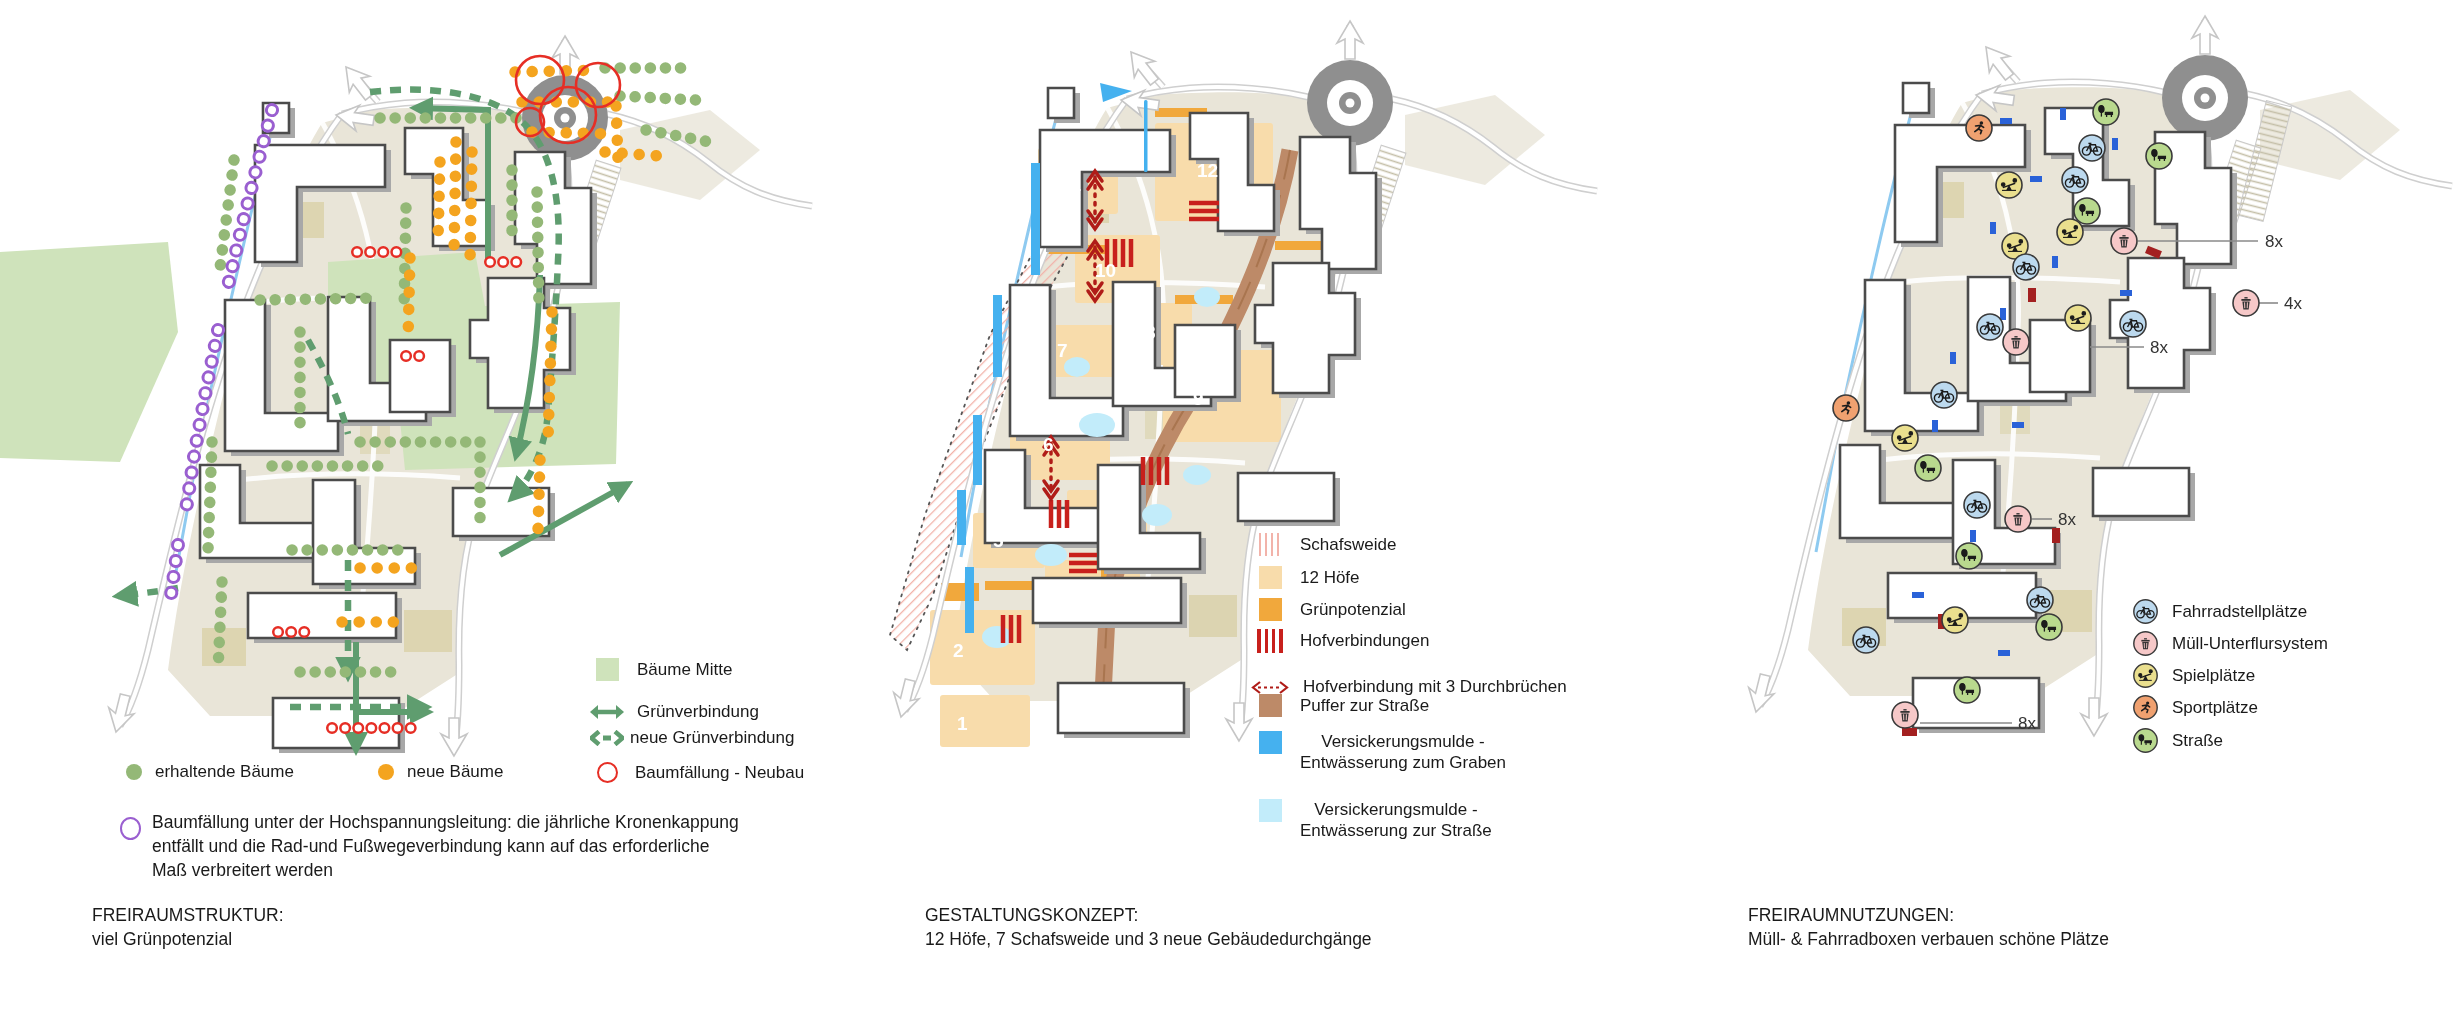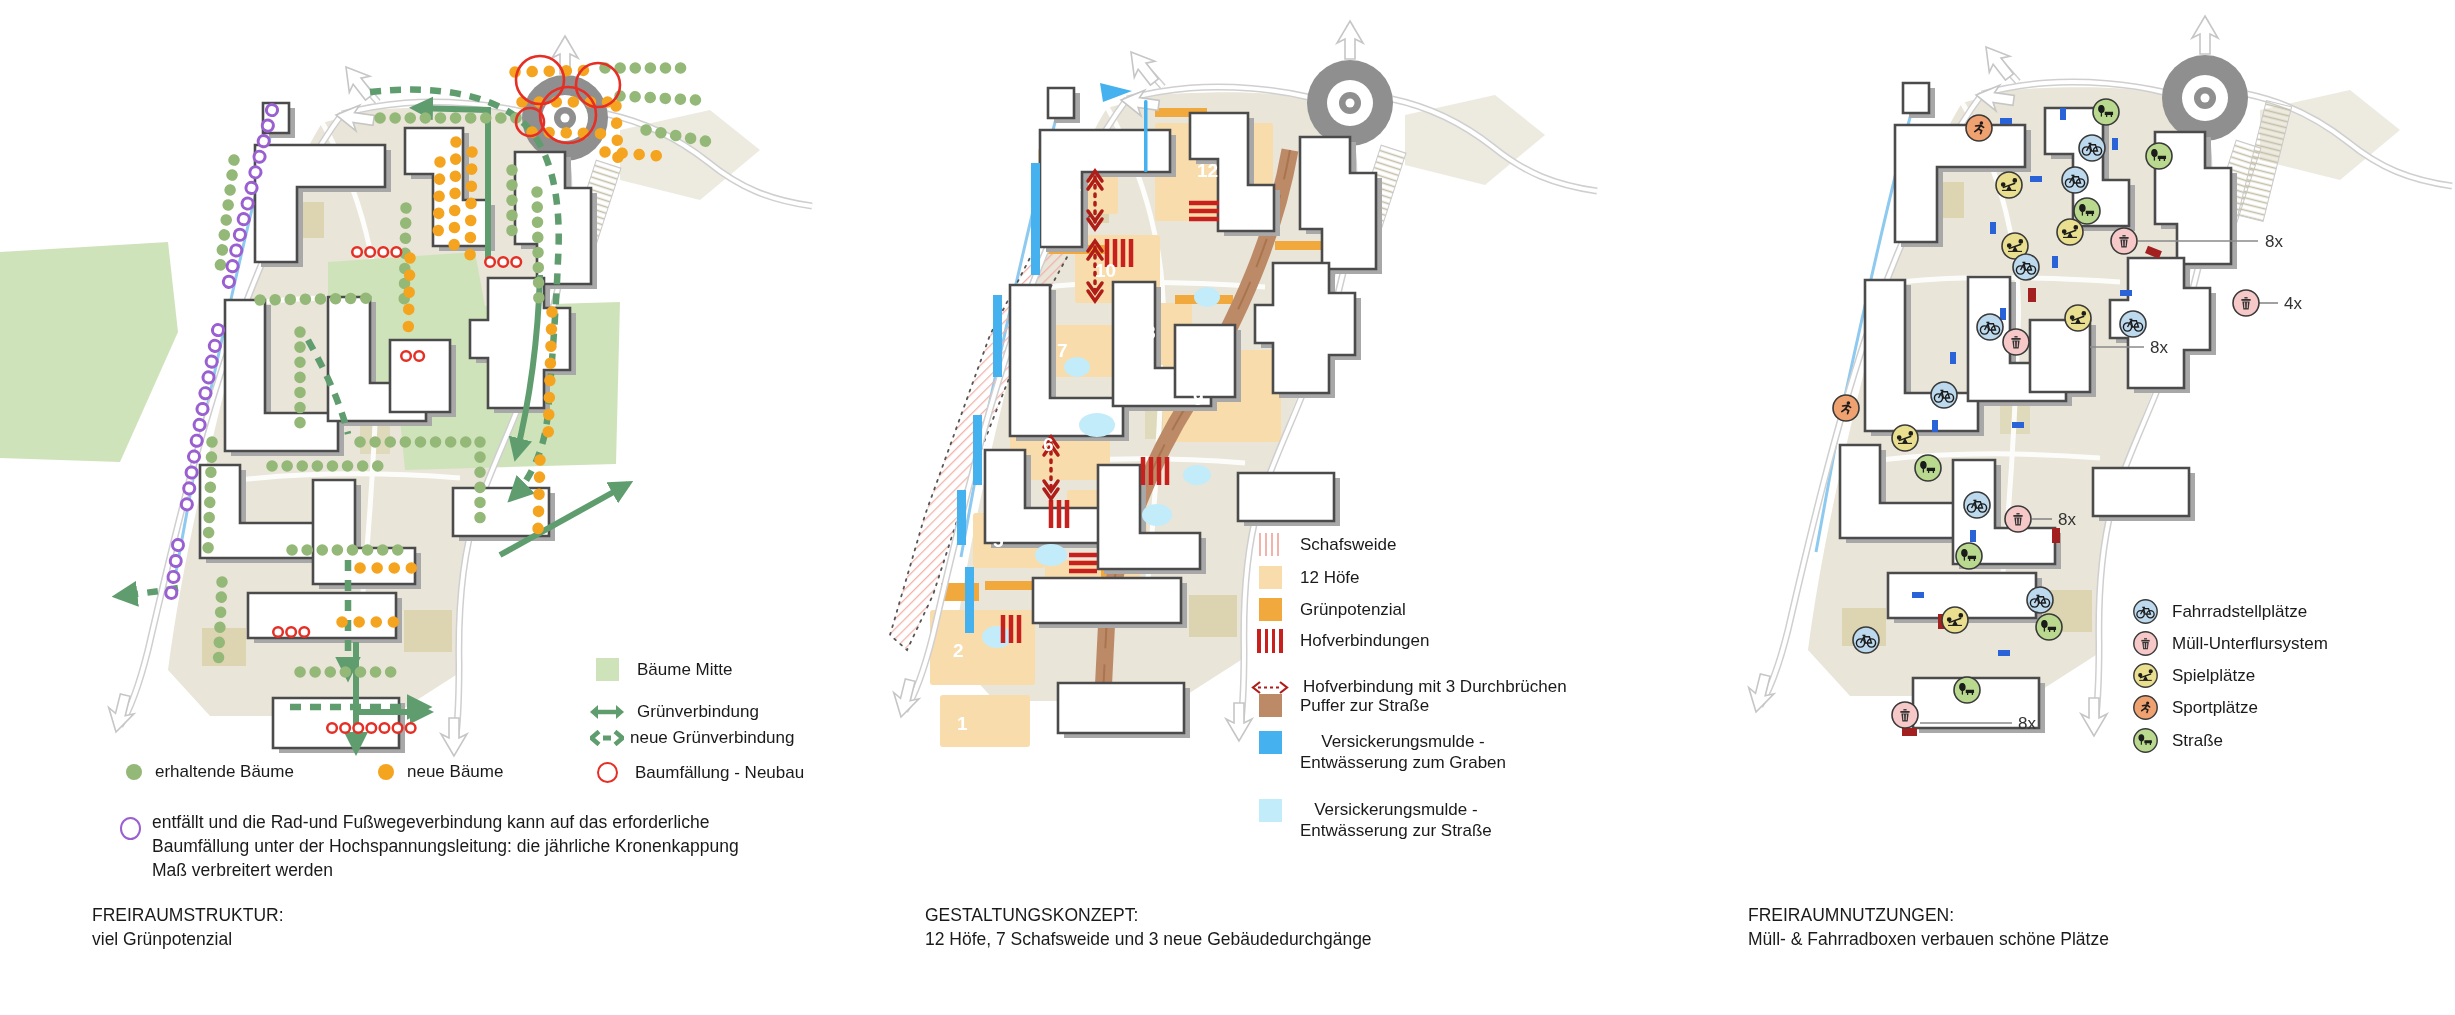--- a/index.html
+++ b/index.html
@@ -539,22 +539,22 @@
 </div>
 <div class="lg-item" style="left:592px;top:762px;">
   <span class="lg-icbox" style="width:30px;">
         <span class="ring-red"></span>
       </span>
   <span>Baumfällung - Neubau</span>
 </div>
 
 <span class="note-marker" style="left:120px;top:817px;"></span>
 <div class="note" style="left:152px;top:810px;">
+  <div>Baumfällung unter der Hochspannungsleitung: die jährliche Kronenkappung</div>
   <div>entfällt und die Rad-und Fußwegeverbindung kann auf das erforderliche</div>
-  <div>Baumfällung unter der Hochspannungsleitung: die jährliche Kronenkappung</div>
   <div>Maß verbreitert werden</div>
 </div>
 
 <div class="caption" style="left:92px;top:903px;">
   <div>FREIRAUMSTRUKTUR:</div>
   <div>viel Grünpotenzial</div>
 </div>
 
 <div class="lg-item" style="left:1253px;top:533px;">
   <span class="lg-icbox" style="width:34px;">

